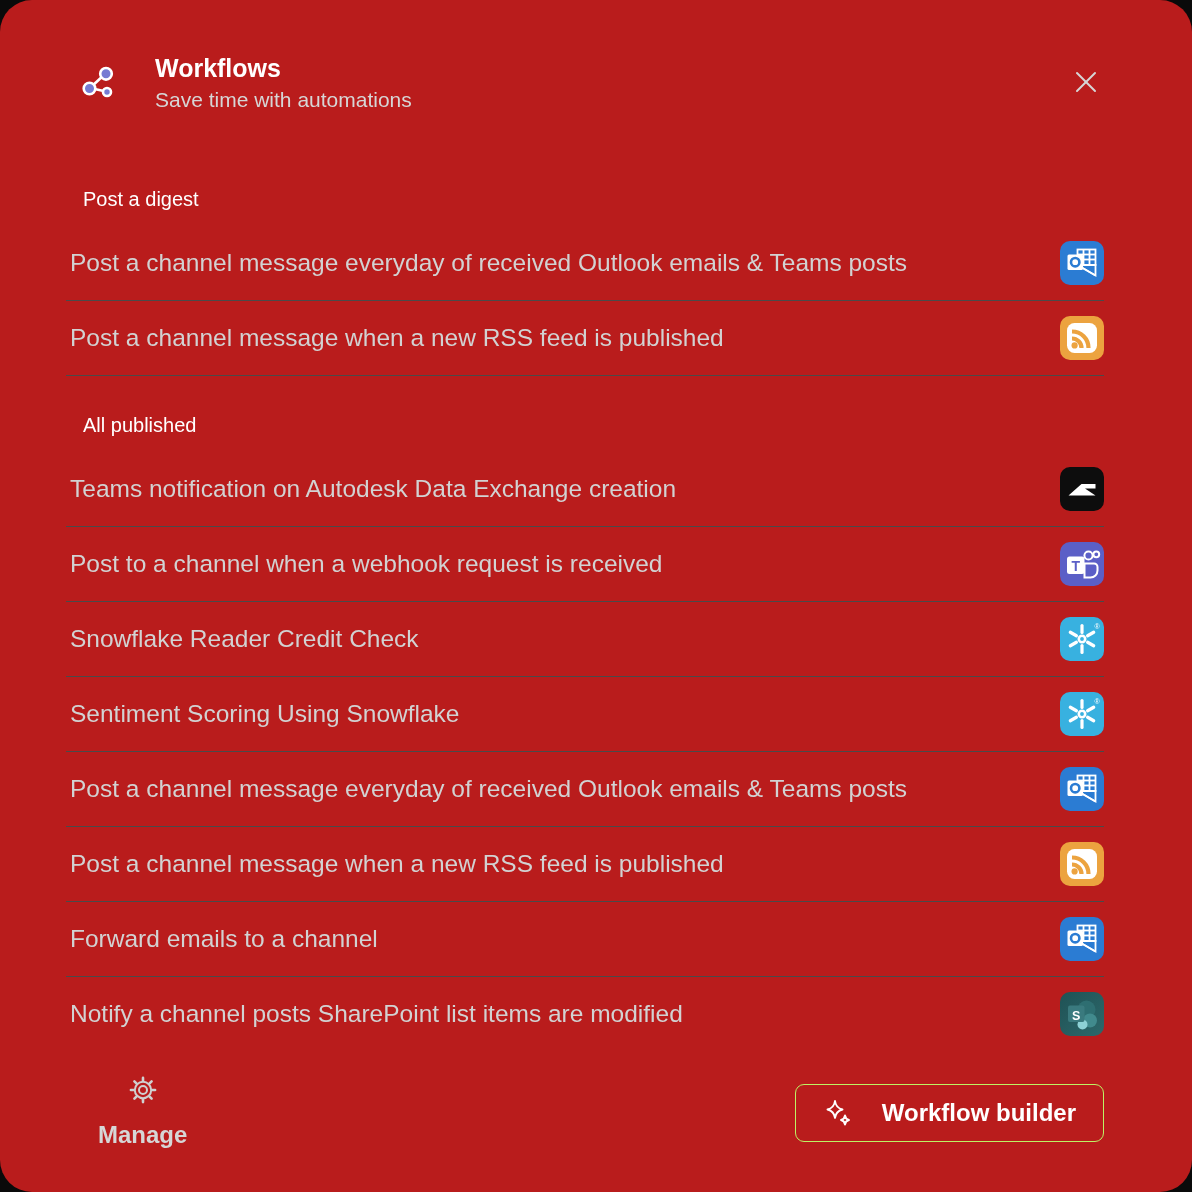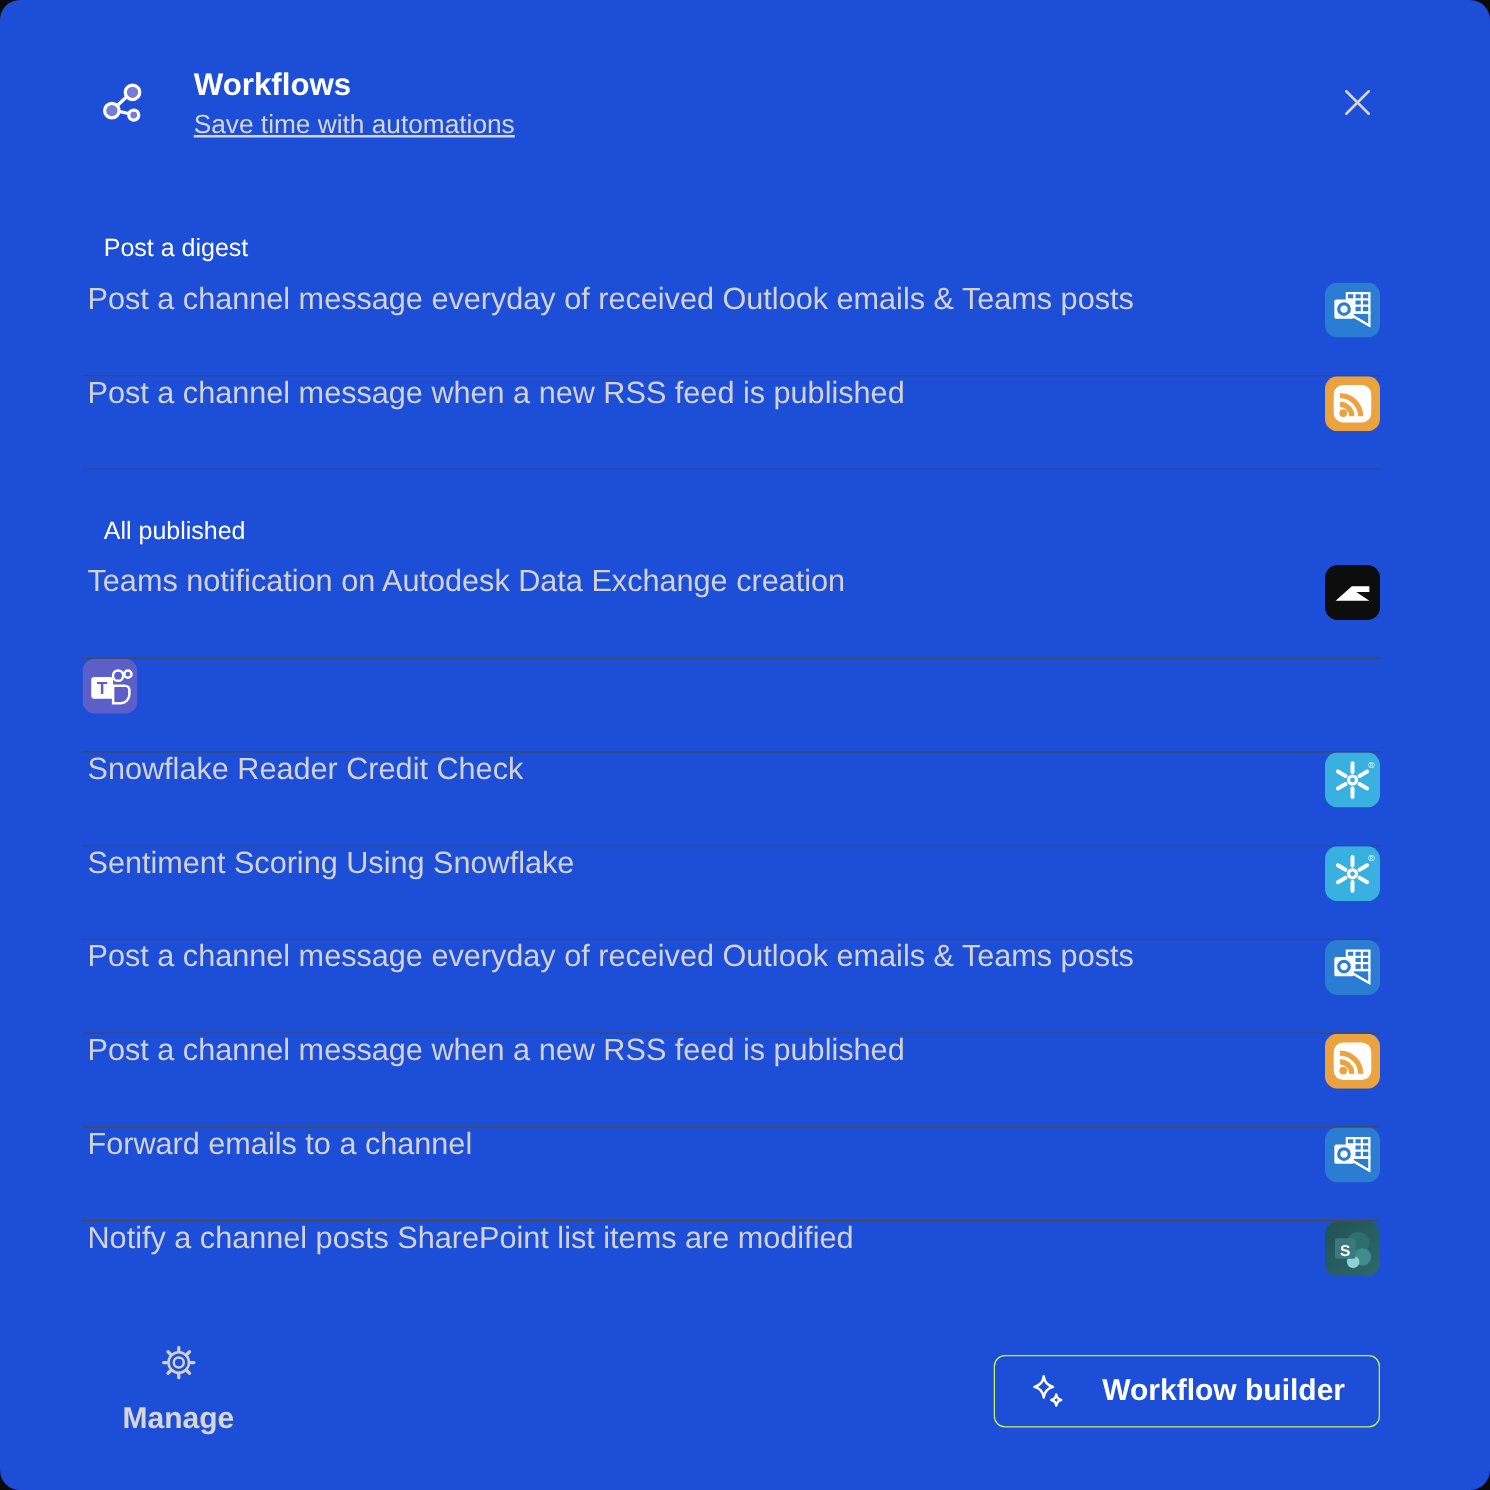--- a/index.html
+++ b/index.html
@@ -5,52 +5,52 @@
   html,body{margin:0;padding:0;}
   body{
     width:1192px;height:1192px;
     background:#0a0a0a;
     font-family:"Liberation Sans", sans-serif;
     position:relative;
     overflow:hidden;
   }
   .panel{
     position:absolute;inset:0;
-    background:#1d4ed8;
-    border-radius:16px;
+    background:#b91c1c;
+    border-radius:32px;
     box-sizing:border-box;
     padding:50px 88px 0 66px;
   }
   
   .hdr{display:flex;align-items:center;gap:25px;margin-bottom:70px;position:relative;}
   .app-tile{
     width:64px;height:64px;border-radius:13px;
     display:flex;align-items:center;justify-content:center;
     flex:0 0 auto;
   }
   .hdr-text{display:flex;flex-direction:column;justify-content:center;}
   .hdr-title{font-size:25px;font-weight:bold;color:#ffffff;line-height:1.2;}
-  .hdr-sub{font-size:21px;color:#d6d6d6;margin-top:5px;text-decoration:underline;}
+  .hdr-sub{font-size:21px;color:#d6d6d6;margin-top:5px;}
   .close-btn{
     position:absolute;right:0;top:14px;
     width:36px;height:36px;
     background:transparent;border:none;padding:0;margin:0;
     display:flex;align-items:center;justify-content:center;
     cursor:pointer;
   }
   
   .section{margin:0;}
   .section + .section{margin-top:34px;}
   .section-heading{
     margin:0 0 12px 17px;
     font-size:20px;font-weight:normal;color:#ffffff;
     line-height:30px;
   }
   .row{
-    display:flex;
+    display:flex;align-items:center;
     height:74px;
     border-bottom:1px solid #4a4a4a;
     cursor:pointer;
   }
   .row.no-divider{border-bottom:none;}
   .row-label{
     flex:1;
     font-size:24.5px;color:#d2d2d2;
     padding-left:4px;
     white-space:nowrap;overflow:hidden;
@@ -160,20 +160,21 @@
         <div class="row">
           <span class="row-label">Teams notification on Autodesk Data Exchange creation</span>
           <span class="row-icon">
             <svg width="44" height="44" viewBox="0 0 44 44">
               <rect width="44" height="44" rx="10" fill="#0d0d0d"></rect>
               <path d="M8.5 28.5 L21.5 17 H35.5 V21.5 H25 L35.5 28.5 Z" fill="#fff"></path>
             </svg>
           </span>
         </div>
         <div class="row">
+          <span class="row-label">Post to a channel when a webhook request is received</span>
           <span class="row-icon">
             <svg width="44" height="44" viewBox="0 0 44 44">
               <rect width="44" height="44" rx="10" fill="#5b5fc7"></rect>
               <g fill="none" stroke="#fff" stroke-width="2">
                 <circle cx="28.5" cy="13.5" r="4.1"></circle>
                 <circle cx="36.3" cy="12.3" r="2.9"></circle>
                 <path d="M24.5 21.5 h9.5 a3.5 3.5 0 0 1 3.5 3.5 v3.5 a7 7 0 0 1 -7 7 h-6 z"></path>
               </g>
               <rect x="7" y="14.5" width="17.5" height="17.5" rx="2.5" fill="#fff"></rect>
               <text x="15.7" y="28.6" font-family="Liberation Sans, sans-serif" font-size="14" font-weight="bold" fill="#5b5fc7" text-anchor="middle">T</text>

